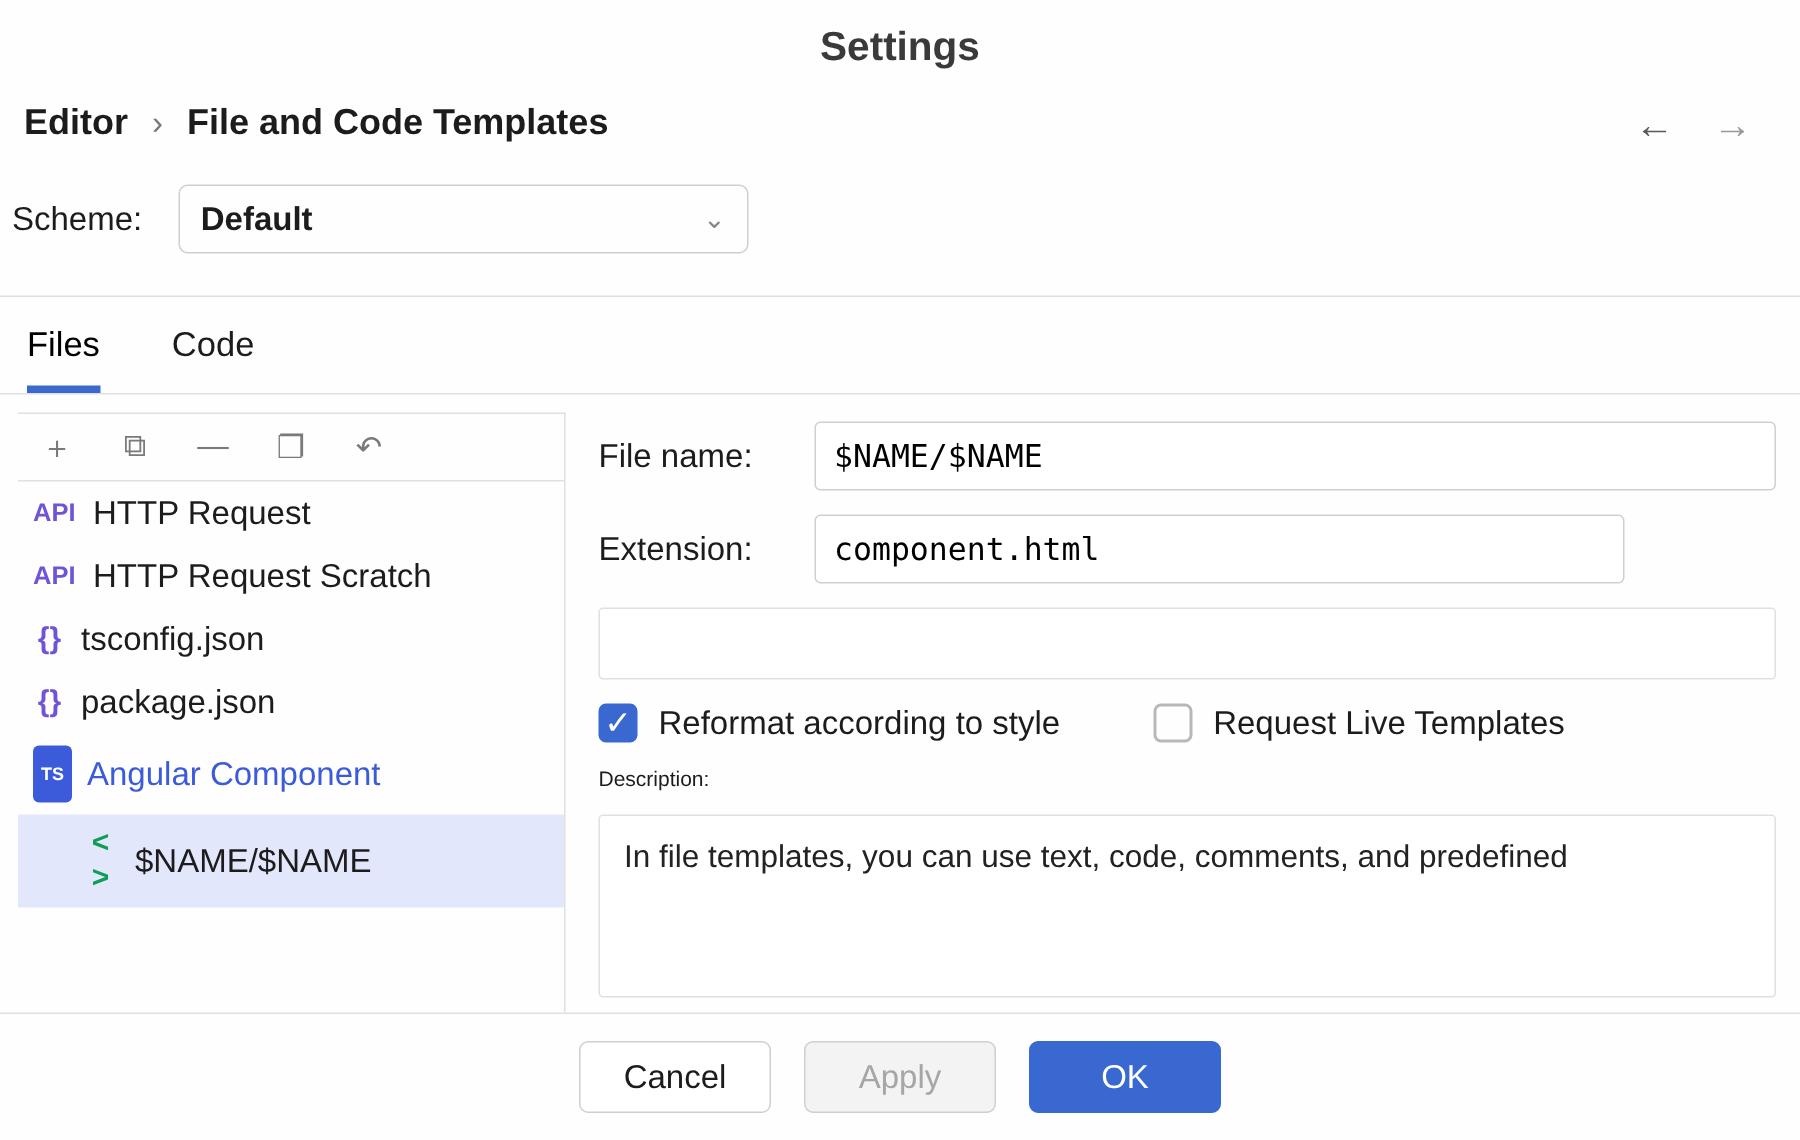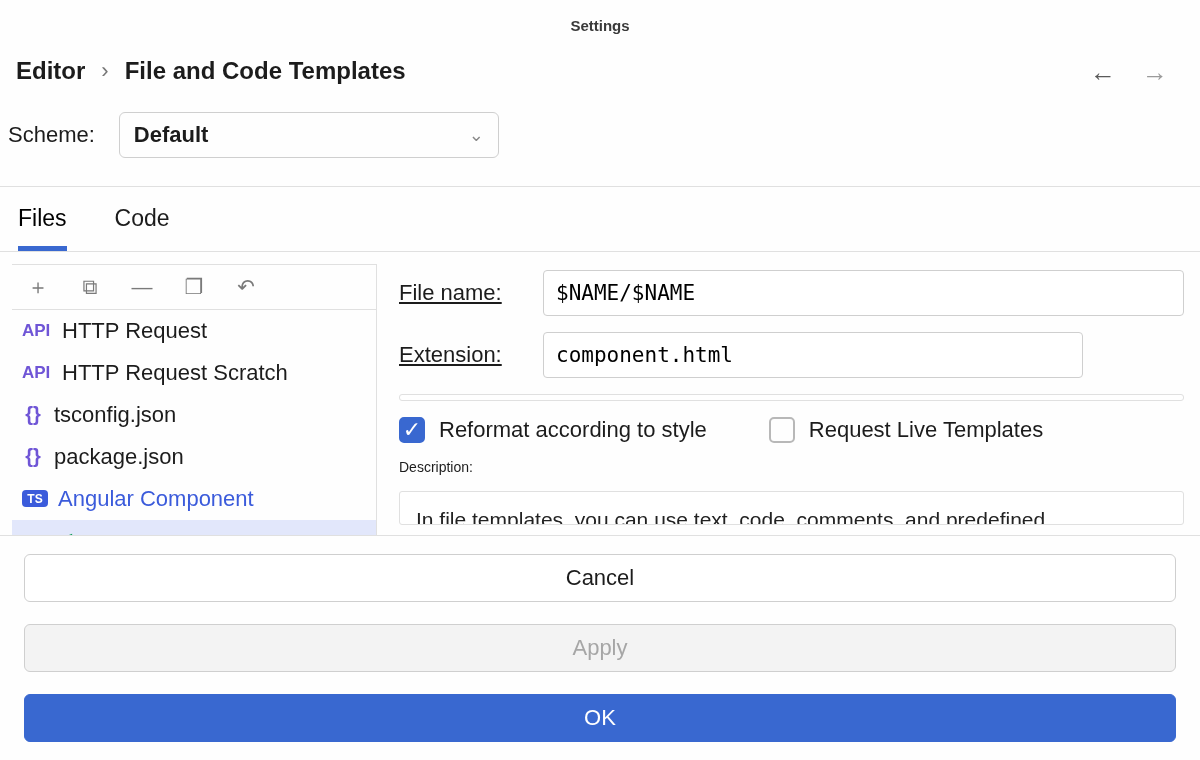--- a/index.html
+++ b/index.html
@@ -25,21 +25,21 @@
     color: var(--text);
     overflow: hidden;
   }
   .window { display: flex; flex-direction: column; height: 100%; }
   .title-bar {
     height: 62px;
     display: flex;
     align-items: center;
     justify-content: center;
     font-weight: 700;
-    font-size: 15px;
+    font-size: 27px;
     color: #3a3a3a;
   }
   .crumb-row {
     display: flex;
     align-items: flex-start;
     padding: 6px 16px 24px 16px;
   }
   .breadcrumb {
     display: flex;
     align-items: center;
@@ -123,37 +123,37 @@
   .list { flex:1; overflow:auto; }
   .list-item {
     display:flex; align-items:center; gap:10px;
     padding: 8px 10px; cursor:pointer;
     font-size: 22px;
   }
   .list-item.child { padding-left: 42px; }
   .list-item.link { color: var(--link); }
   .list-item.selected { background: #e2e7fb; }
   .icon-box {
-    width: 26px; height: 17px; border-radius:4px;
+    width: 26px; height: 38px; border-radius:4px;
     display:flex; align-items:center; justify-content:center;
     font-size: 12px; font-weight:700; color:#fff;
   }
   .icon-api { color: var(--api); font-weight:700; font-size:17px; width:30px; }
   .icon-json { width:22px; text-align:center; font-size:20px; color: var(--json); font-weight:600; }
   .icon-ts { background:#3b5bdb; }
   .icon-angle { width:26px; text-align:center; color:#0f9d58; font-size:20px; font-weight:600; }
 
   .detail {
     flex:1;
     padding: 18px 16px 10px 22px;
     display:flex; flex-direction:column; gap:16px;
     min-width:0;
   }
   .field-row { display:flex; align-items:center; gap:14px; }
-  .field-row label { min-width: 130px; font-size:22px;text-decoration:underline; }
+  .field-row label { min-width: 130px; font-size:22px; }
   .text-input {
     height: 46px;
     border:1px solid var(--border);
     border-radius:4px;
     padding: 0 12px;
     font-family: "SFMono-Regular", Menlo, Consolas, monospace;
     font-size: 21px;
   }
   .fn-input { flex:1; }
   .ext-input { width: 540px; }
@@ -180,21 +180,20 @@
     font-size:21px;
     color:#222;
     background:#fff;
     overflow:hidden;
   }
   .footer {
     display:flex;
     justify-content:center;
     gap:22px;
     padding: 18px 24px 18px 24px;
-    flex-direction: column;
   }
   .btn {
     height:48px; min-width:128px;
     border-radius:6px;
     border:1px solid var(--border);
     background:#fff;
     font-size:22px;
     display:flex; align-items:center; justify-content:center;
     cursor:pointer;
   }

